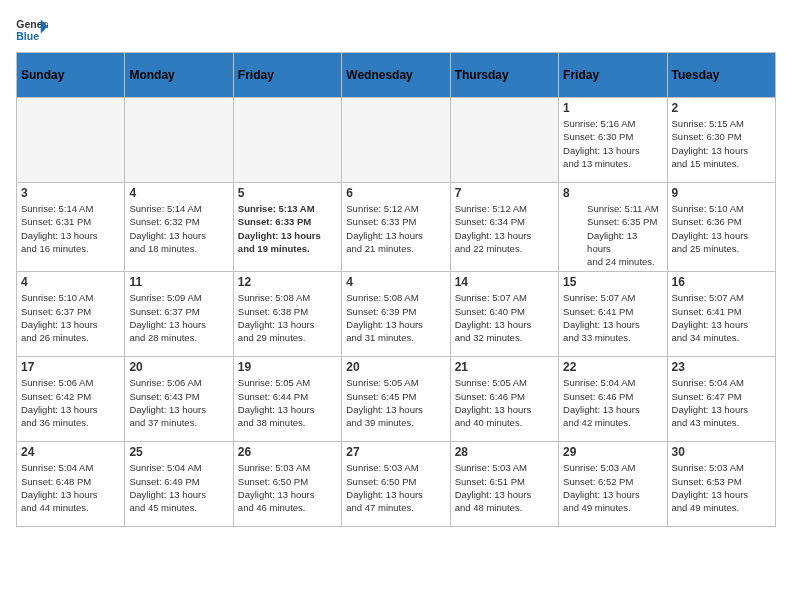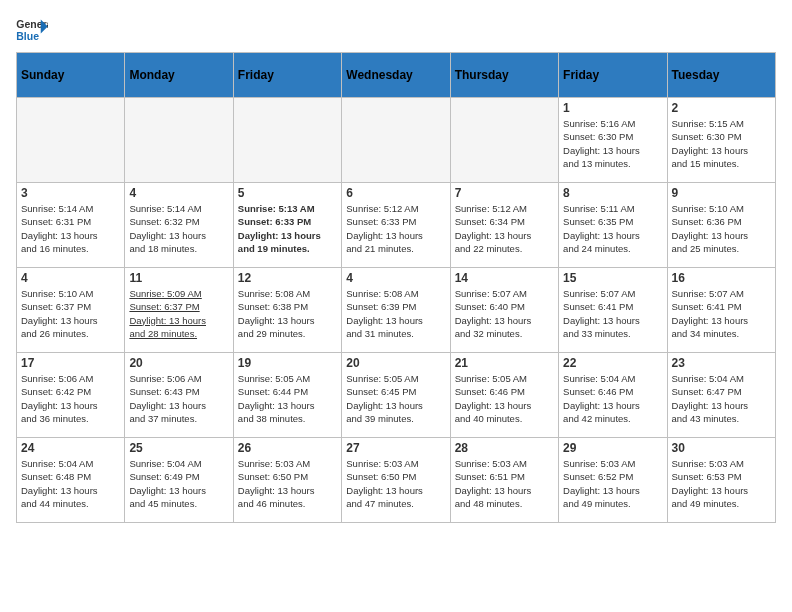--- a/index.html
+++ b/index.html
@@ -150,21 +150,21 @@
         </td>
         <td>
           <div class="day-num">7</div>
           <div class="day-info" style="white-space: pre-line;">Sunrise: 5:12 AM
 Sunset: 6:34 PM
 Daylight: 13 hours
 and 22 minutes.</div>
         </td>
         <td>
           <div class="day-num">8</div>
-          <div class="day-info" style="white-space: pre-line;">Sunrise: 5:11 AM
+          <div class="day-info" style="white-space: pre-line; margin-left: 24px;">Sunrise: 5:11 AM
 Sunset: 6:35 PM
 Daylight: 13 hours
 and 24 minutes.</div>
         </td>
         <td>
           <div class="day-num">9</div>
           <div class="day-info" style="white-space: pre-line;">Sunrise: 5:10 AM
 Sunset: 6:36 PM
 Daylight: 13 hours
 and 25 minutes.</div>
@@ -173,21 +173,21 @@
       <tr>
         <td>
           <div class="day-num">4</div>
           <div class="day-info" style="white-space: pre-line;">Sunrise: 5:10 AM
 Sunset: 6:37 PM
 Daylight: 13 hours
 and 26 minutes.</div>
         </td>
         <td>
           <div class="day-num">11</div>
-          <div class="day-info" style="white-space: pre-line; text-decoration: underline;">Sunrise: 5:09 AM
+          <div class="day-info" style="white-space: pre-line;">Sunrise: 5:09 AM
 Sunset: 6:37 PM
 Daylight: 13 hours
 and 28 minutes.</div>
         </td>
         <td>
           <div class="day-num">12</div>
           <div class="day-info" style="white-space: pre-line;">Sunrise: 5:08 AM
 Sunset: 6:38 PM
 Daylight: 13 hours
 and 29 minutes.</div>

